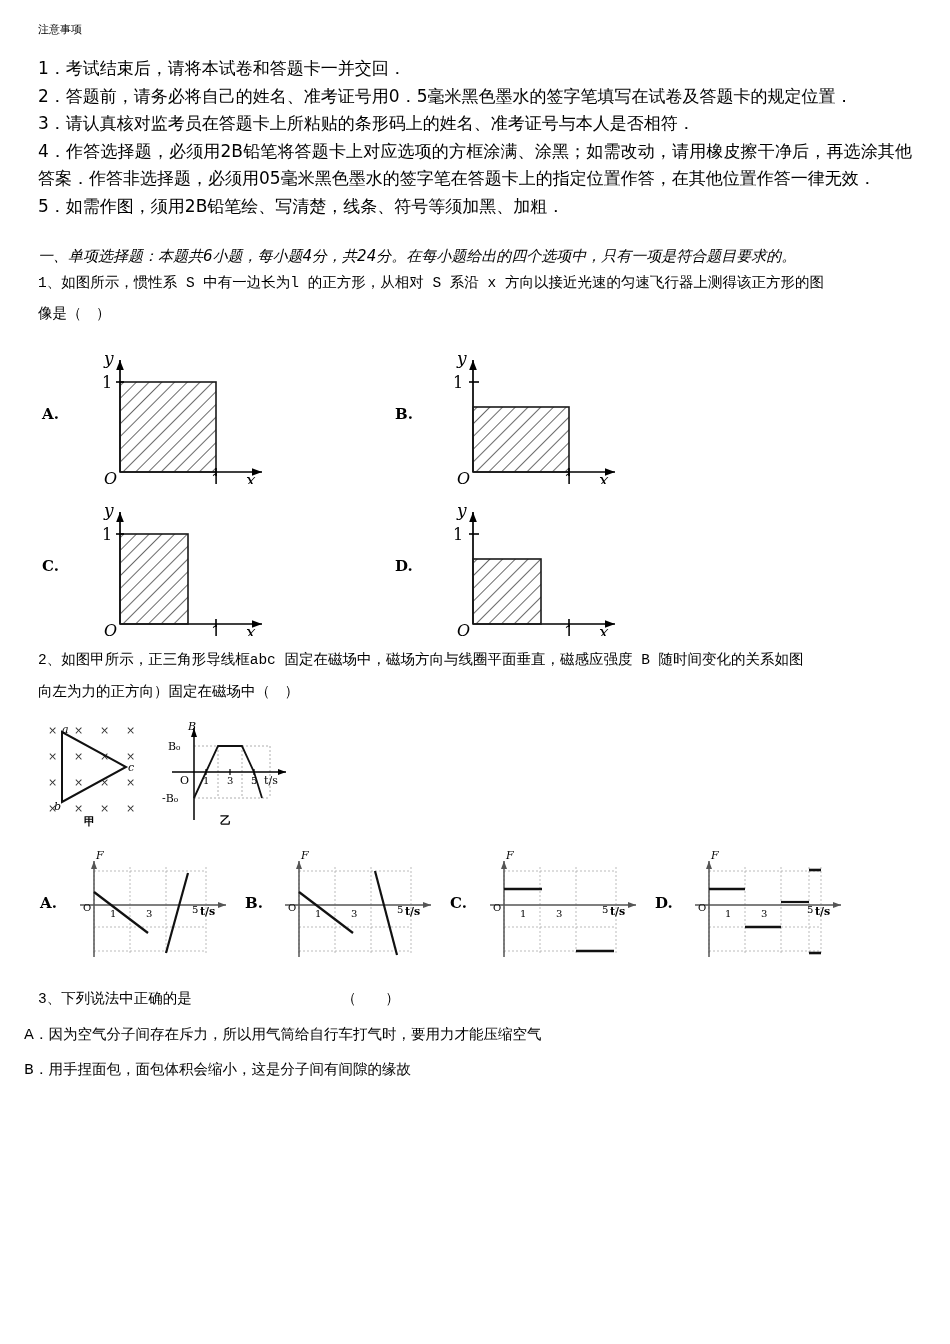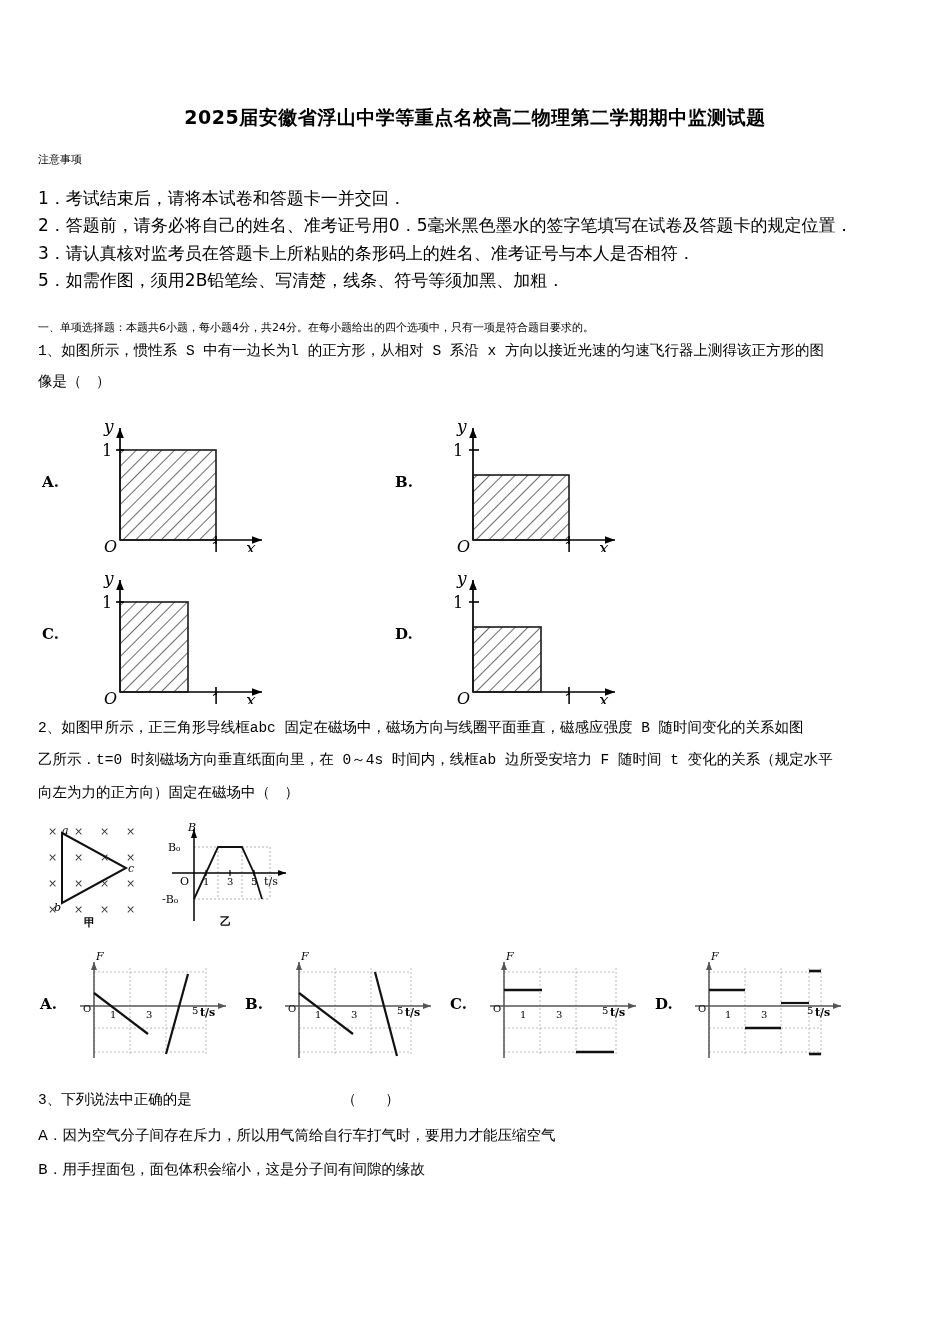--- a/index.html
+++ b/index.html
@@ -48,35 +48,36 @@
   .notice-item {
     font-size: 17px;
     line-height: 1.62;
     font-family: "DejaVu Sans", "Liberation Sans", sans-serif;
     text-align: justify;
   }
 
   
   .section-head {
     margin: 24px 38px 0 38px;
-    font-size: 11px;
+    font-size: 15px;
     line-height: 1.6;
     font-family: "DejaVu Sans", "Liberation Sans", sans-serif;
     text-align: justify;
+    font-style: italic;
   }
   .q-text {
     margin: 4px 38px 0 38px;
     font-size: 14.5px;
     line-height: 1.95;
     font-family: Liberation Mono, monospace;
     text-align: justify;
   }
   .q-text.tight { line-height: 1.62; }
   .opt-text {
-    margin: 10px 38px 0 38px;
+    margin: 10px 38px 0 24px;
     font-size: 14.5px;
     line-height: 1.7;
     font-family: "DejaVu Sans", "Liberation Sans", sans-serif;
   }
 
   
   .q1-figs {
     margin: 10px 0 0 0;
     position: relative;
   }
@@ -126,27 +127,27 @@
   svg { display: block; }
   svg text {
     font-family: "DejaVu Serif", "Liberation Serif", serif;
   }
 </style>
 </head>
 <body>
 
 <div class="page">
 
-  <h1 class="doc-title">2025届安徽省浮山中学等重点名校高二物理第二学期期中监测试题</h1>
 
   <div class="notice">
     <div class="notice-head">注意事项</div>
     <div class="notice-item">1．考试结束后，请将本试卷和答题卡一并交回．</div>
     <div class="notice-item">2．答题前，请务必将自己的姓名、准考证号用0．5毫米黑色墨水的签字笔填写在试卷及答题卡的规定位置．</div>
     <div class="notice-item">3．请认真核对监考员在答题卡上所粘贴的条形码上的姓名、准考证号与本人是否相符．</div>
+    <div class="notice-item">4．作答选择题，必须用2B铅笔将答题卡上对应选项的方框涂满、涂黑；如需改动，请用橡皮擦干净后，再选涂其他答案．作答非选择题，必须用05毫米黑色墨水的签字笔在答题卡上的指定位置作答，在其他位置作答一律无效．</div>
     <div class="notice-item">5．如需作图，须用2B铅笔绘、写清楚，线条、符号等须加黑、加粗．</div>
   </div>
 
   <div class="section-head">一、单项选择题：本题共6小题，每小题4分，共24分。在每小题给出的四个选项中，只有一项是符合题目要求的。</div>
 
   <div class="q-text tight"><span>1、</span><span>如图所示，惯性系 S 中有一边长为l 的正方形，从相对 S 系沿 x 方向以接近光速的匀速飞行器上测得该正方形的图</span></div>
   <div class="q-text">像是（　）</div>
 
   <div class="q1-figs">
 
@@ -258,21 +259,20 @@
             <text x="32" y="140" font-size="16" font-style="italic">O</text>
             <text x="139" y="142" font-size="16">1</text>
             <text x="174" y="142" font-size="17" font-style="italic">x</text>
           </svg>
         </div>
       </div>
     </div>
   </div>
 
   <div class="q-text"><span>2、</span><span>如图甲所示，正三角形导线框abc 固定在磁场中，磁场方向与线圈平面垂直，磁感应强度 B 随时间变化的关系如图</span></div>
-  <div class="q-text">乙所示．t=0 时刻磁场方向垂直纸面向里，在 0～4s 时间内，线框ab 边所受安培力 F 随时间 t 变化的关系（规定水平</div>
   <div class="q-text">向左为力的正方向）固定在磁场中（　）</div>
 
   <div class="q2-top">
 
     <div>
       <svg width="110" height="108" viewBox="0 0 110 108">
         <g font-size="11" fill="#333" font-family="DejaVu Sans, sans-serif">
           <text x="8" y="14">×</text>
             <text x="34" y="14">×</text>
             <text x="60" y="14">×</text>

